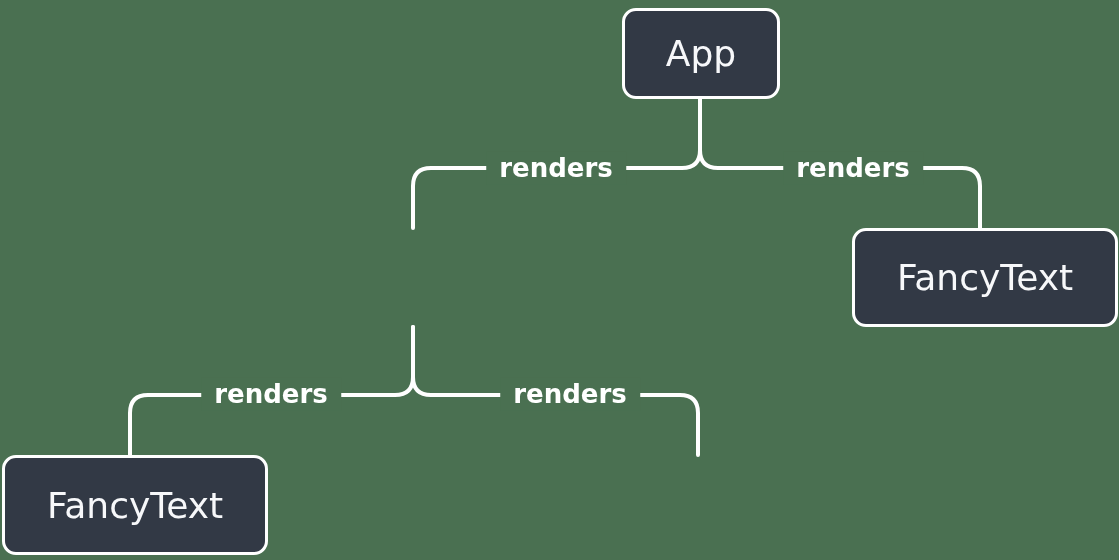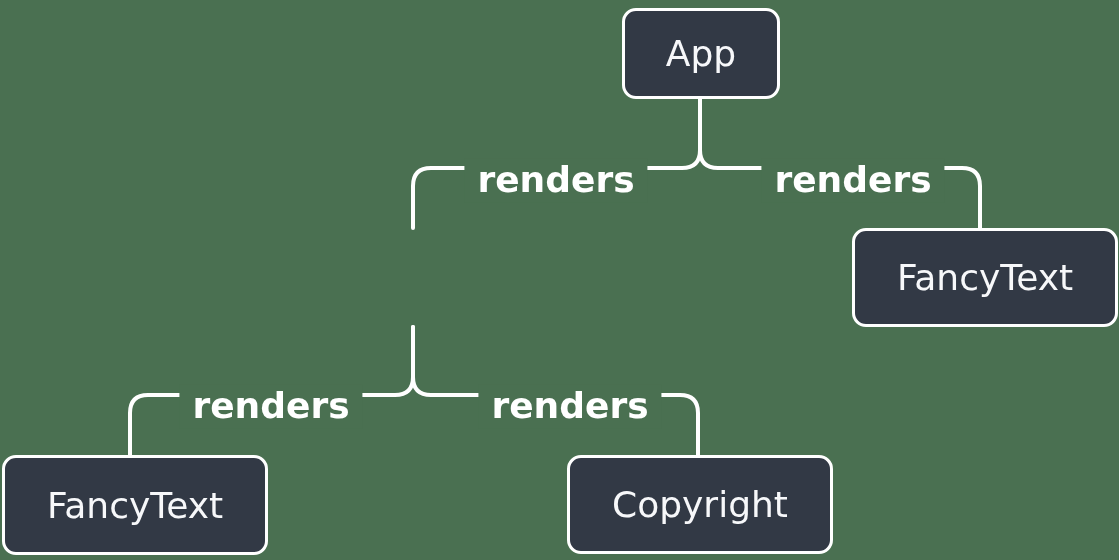--- a/index.html
+++ b/index.html
@@ -48,26 +48,25 @@
     color: var(--node-text);
     font-size: 36px;
     font-weight: 400;
     white-space: nowrap;
   }
   .edge-label {
     position: absolute;
     transform: translate(-50%, -50%);
     background: var(--bg);
     color: var(--edge-label-color);
-    font-size: 36px;
+    font-size: 26px;
     font-weight: 700;
     padding: 2px 13px;
     white-space: nowrap;
     line-height: 1.1;
-    margin-top: 12px;
   }
 </style>
 </head>
 <body>
 
 <div class="diagram">
 
   <svg class="edges" width="1119" height="560" viewBox="0 0 1119 560" aria-hidden="true">
     <path d="M 413 228 V 186 Q 413 168 431 168 H 682 Q 700 168 700 150 V 99"></path>
     <path d="M 700 99 V 150 Q 700 168 718 168 H 962 Q 980 168 980 186 V 228"></path>
@@ -75,21 +74,20 @@
     <path d="M 413 327 V 377 Q 413 395 431 395 H 680 Q 698 395 698 413 V 455"></path>
   </svg>
 
   <div class="node" style="left: 622px; top: 8px; width: 158px; height: 91px;">App</div>
 
 
   <div class="node" style="left: 852px; top: 228px; width: 266px; height: 99px;">FancyText</div>
 
   <div class="node" style="left: 2px; top: 455px; width: 266px; height: 100px;">FancyText</div>
 
-  <div class="node" style="left: 567px; top: 455px; width: 266px; height: 99px;">Copyright</div>
 
   <span class="edge-label" style="left: 556px; top: 168px;">renders</span>
 
   <span class="edge-label" style="left: 853px; top: 168px;">renders</span>
 
   <span class="edge-label" style="left: 271px; top: 394px;">renders</span>
 
   <span class="edge-label" style="left: 570px; top: 394px;">renders</span>
 
 </div>

